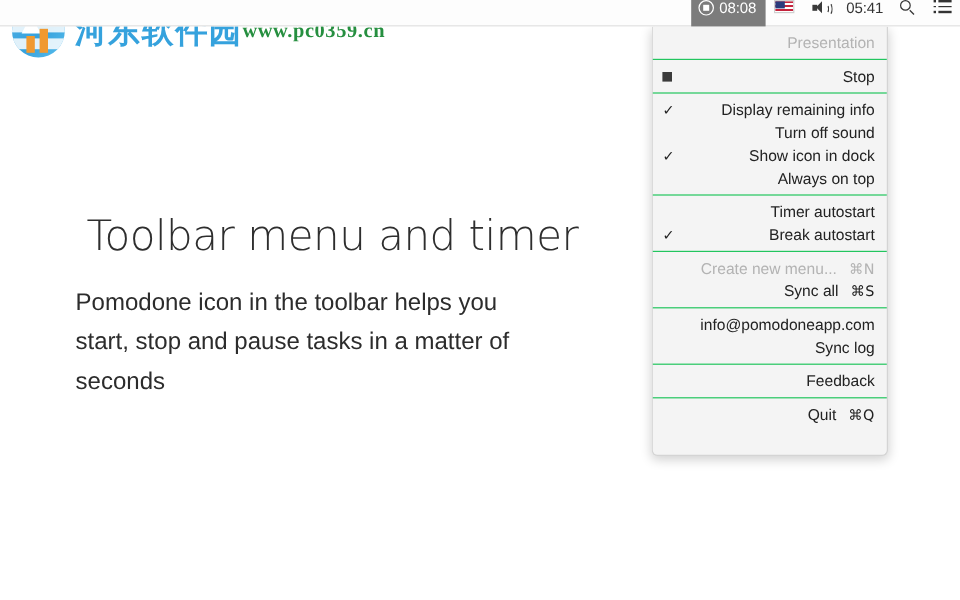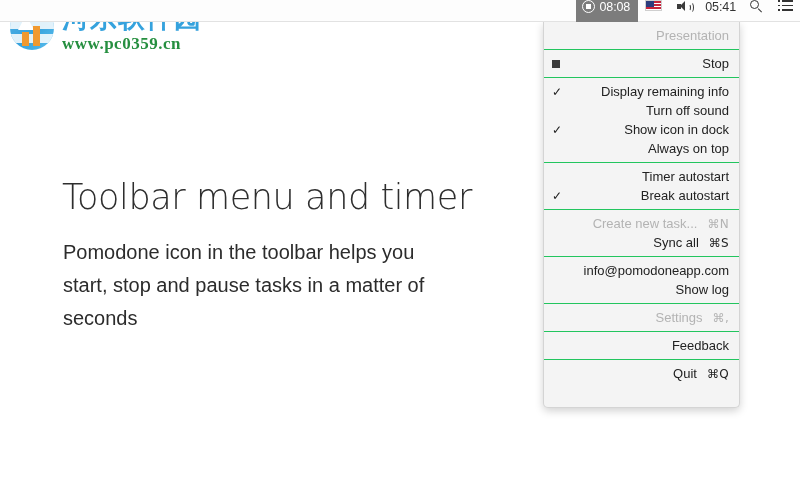--- a/index.html
+++ b/index.html
@@ -174,21 +174,21 @@
     bottom: 4px;
     width: 7px;
     background: #f0962a;
   }
   .wm-badge .bar.k1 { left: 12px; height: 14px; }
   .wm-badge .bar.k2 { left: 23px; height: 20px; }
   .wm-badge .star {
     position: absolute; left: 9px; top: 7px;
     color: #ffffff; font-size: 8px; line-height: 8px;
   }
-  .wm-text { display: flex; flex-direction: column; line-height: 1; }
+  .wm-text { display: flex; line-height: 1; }
   .wm-cn {
     font-family: "DejaVu Sans", sans-serif;
     font-size: 27px;
     font-weight: bold;
     color: #2f9fdc;
     letter-spacing: 1px;
   }
   .wm-url {
     font-family: "Liberation Serif", serif;
     font-size: 17px;
@@ -207,20 +207,21 @@
   }
   .headline {
     font-family: "DejaVu Sans", sans-serif;
     font-size: 35px;
     font-weight: 300;
     color: #2e2e2e;
     letter-spacing: -0.4px;
     line-height: 1.2;
     margin: 0;
     white-space: nowrap;
+    text-align: center;
   }
   .subline {
     font-size: 20px;
     color: #2c2c2c;
     line-height: 1.65;
     margin: 18px 0 0 1px;
     max-width: 400px;
   }
 
   
@@ -398,44 +399,37 @@
         <span class="mlabel">Timer autostart</span>
       </div>
       <div class="mrow">
         <span class="mark">✓</span>
         <span class="mlabel">Break autostart</span>
       </div>
     </div>
     <div class="mgroup">
       <div class="mrow disabled">
         <span class="mark"></span>
-        <span class="mlabel">Create new task...</span>
+        <span class="mlabel">Create new menu...</span>
         <span class="mkey">⌘N</span>
       </div>
       <div class="mrow">
         <span class="mark"></span>
         <span class="mlabel">Sync all</span>
         <span class="mkey">⌘S</span>
       </div>
     </div>
     <div class="mgroup">
       <div class="mrow">
         <span class="mark"></span>
         <span class="mlabel">info@pomodoneapp.com</span>
       </div>
       <div class="mrow">
         <span class="mark"></span>
-        <span class="mlabel">Show log</span>
-      </div>
-    </div>
-    <div class="mgroup">
-      <div class="mrow disabled">
-        <span class="mark"></span>
-        <span class="mlabel">Settings</span>
-        <span class="mkey">⌘,</span>
+        <span class="mlabel">Sync log</span>
       </div>
     </div>
     <div class="mgroup">
       <div class="mrow">
         <span class="mark"></span>
         <span class="mlabel">Feedback</span>
       </div>
     </div>
     <div class="mgroup">
       <div class="mrow">

